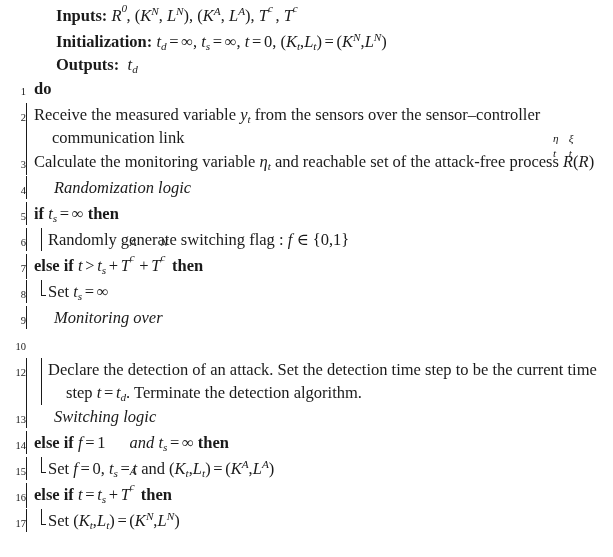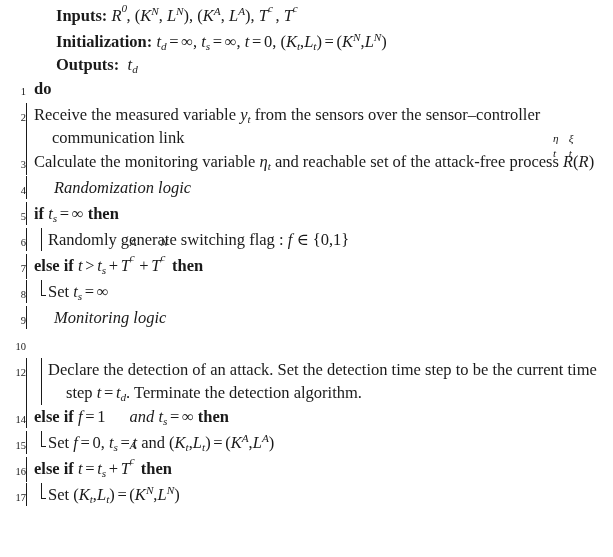--- a/index.html
+++ b/index.html
@@ -257,36 +257,42 @@
     <div class="lineno">8</div>
     <div class="body lvl1 rule1 rule2end">
       <span class="foot"></span>
       <span class="txt nowrap">Set&nbsp;<span class="m">t<sub>s</sub><span class="op">=</span><span class="opn">∞</span></span></span>
     </div>
   </div>
 
   <div class="row">
     <div class="lineno">9</div>
     <div class="body lvl0 rule1">
-      <span class="txt nowrap it">Monitoring logic</span>
+      <span class="txt nowrap it">Monitoring over</span>
     </div>
   </div>
 
   <div class="row">
     <div class="lineno">10</div>
   </div>
 
 
   <div class="row">
     <div class="lineno">12</div>
     <div class="body lvl1 rule1 rule2">
       <span class="txt hang">Declare the detection of an attack. Set the detection time step to be the current time step <span class="m">t<span class="op">=</span>t<sub>d</sub></span>. Terminate the detection algorithm.</span>
     </div>
   </div>
 
+  <div class="row">
+    <div class="lineno">13</div>
+    <div class="body lvl0 rule1">
+      <span class="txt nowrap it">Switching logic</span>
+    </div>
+  </div>
 
   <div class="row">
     <div class="lineno">14</div>
     <div class="body lvl0 rule1">
       <span class="txt nowrap"><b>else if</b>&nbsp;<span class="m">f<span class="op">=</span><span class="opn">1</span></span>&nbsp;<i>and</i>&nbsp;<span class="m">t<sub>s</sub><span class="op">=</span><span class="opn">∞</span></span>&nbsp;<b>then</b></span>
     </div>
   </div>
 
   <div class="row">
     <div class="lineno">15</div>

